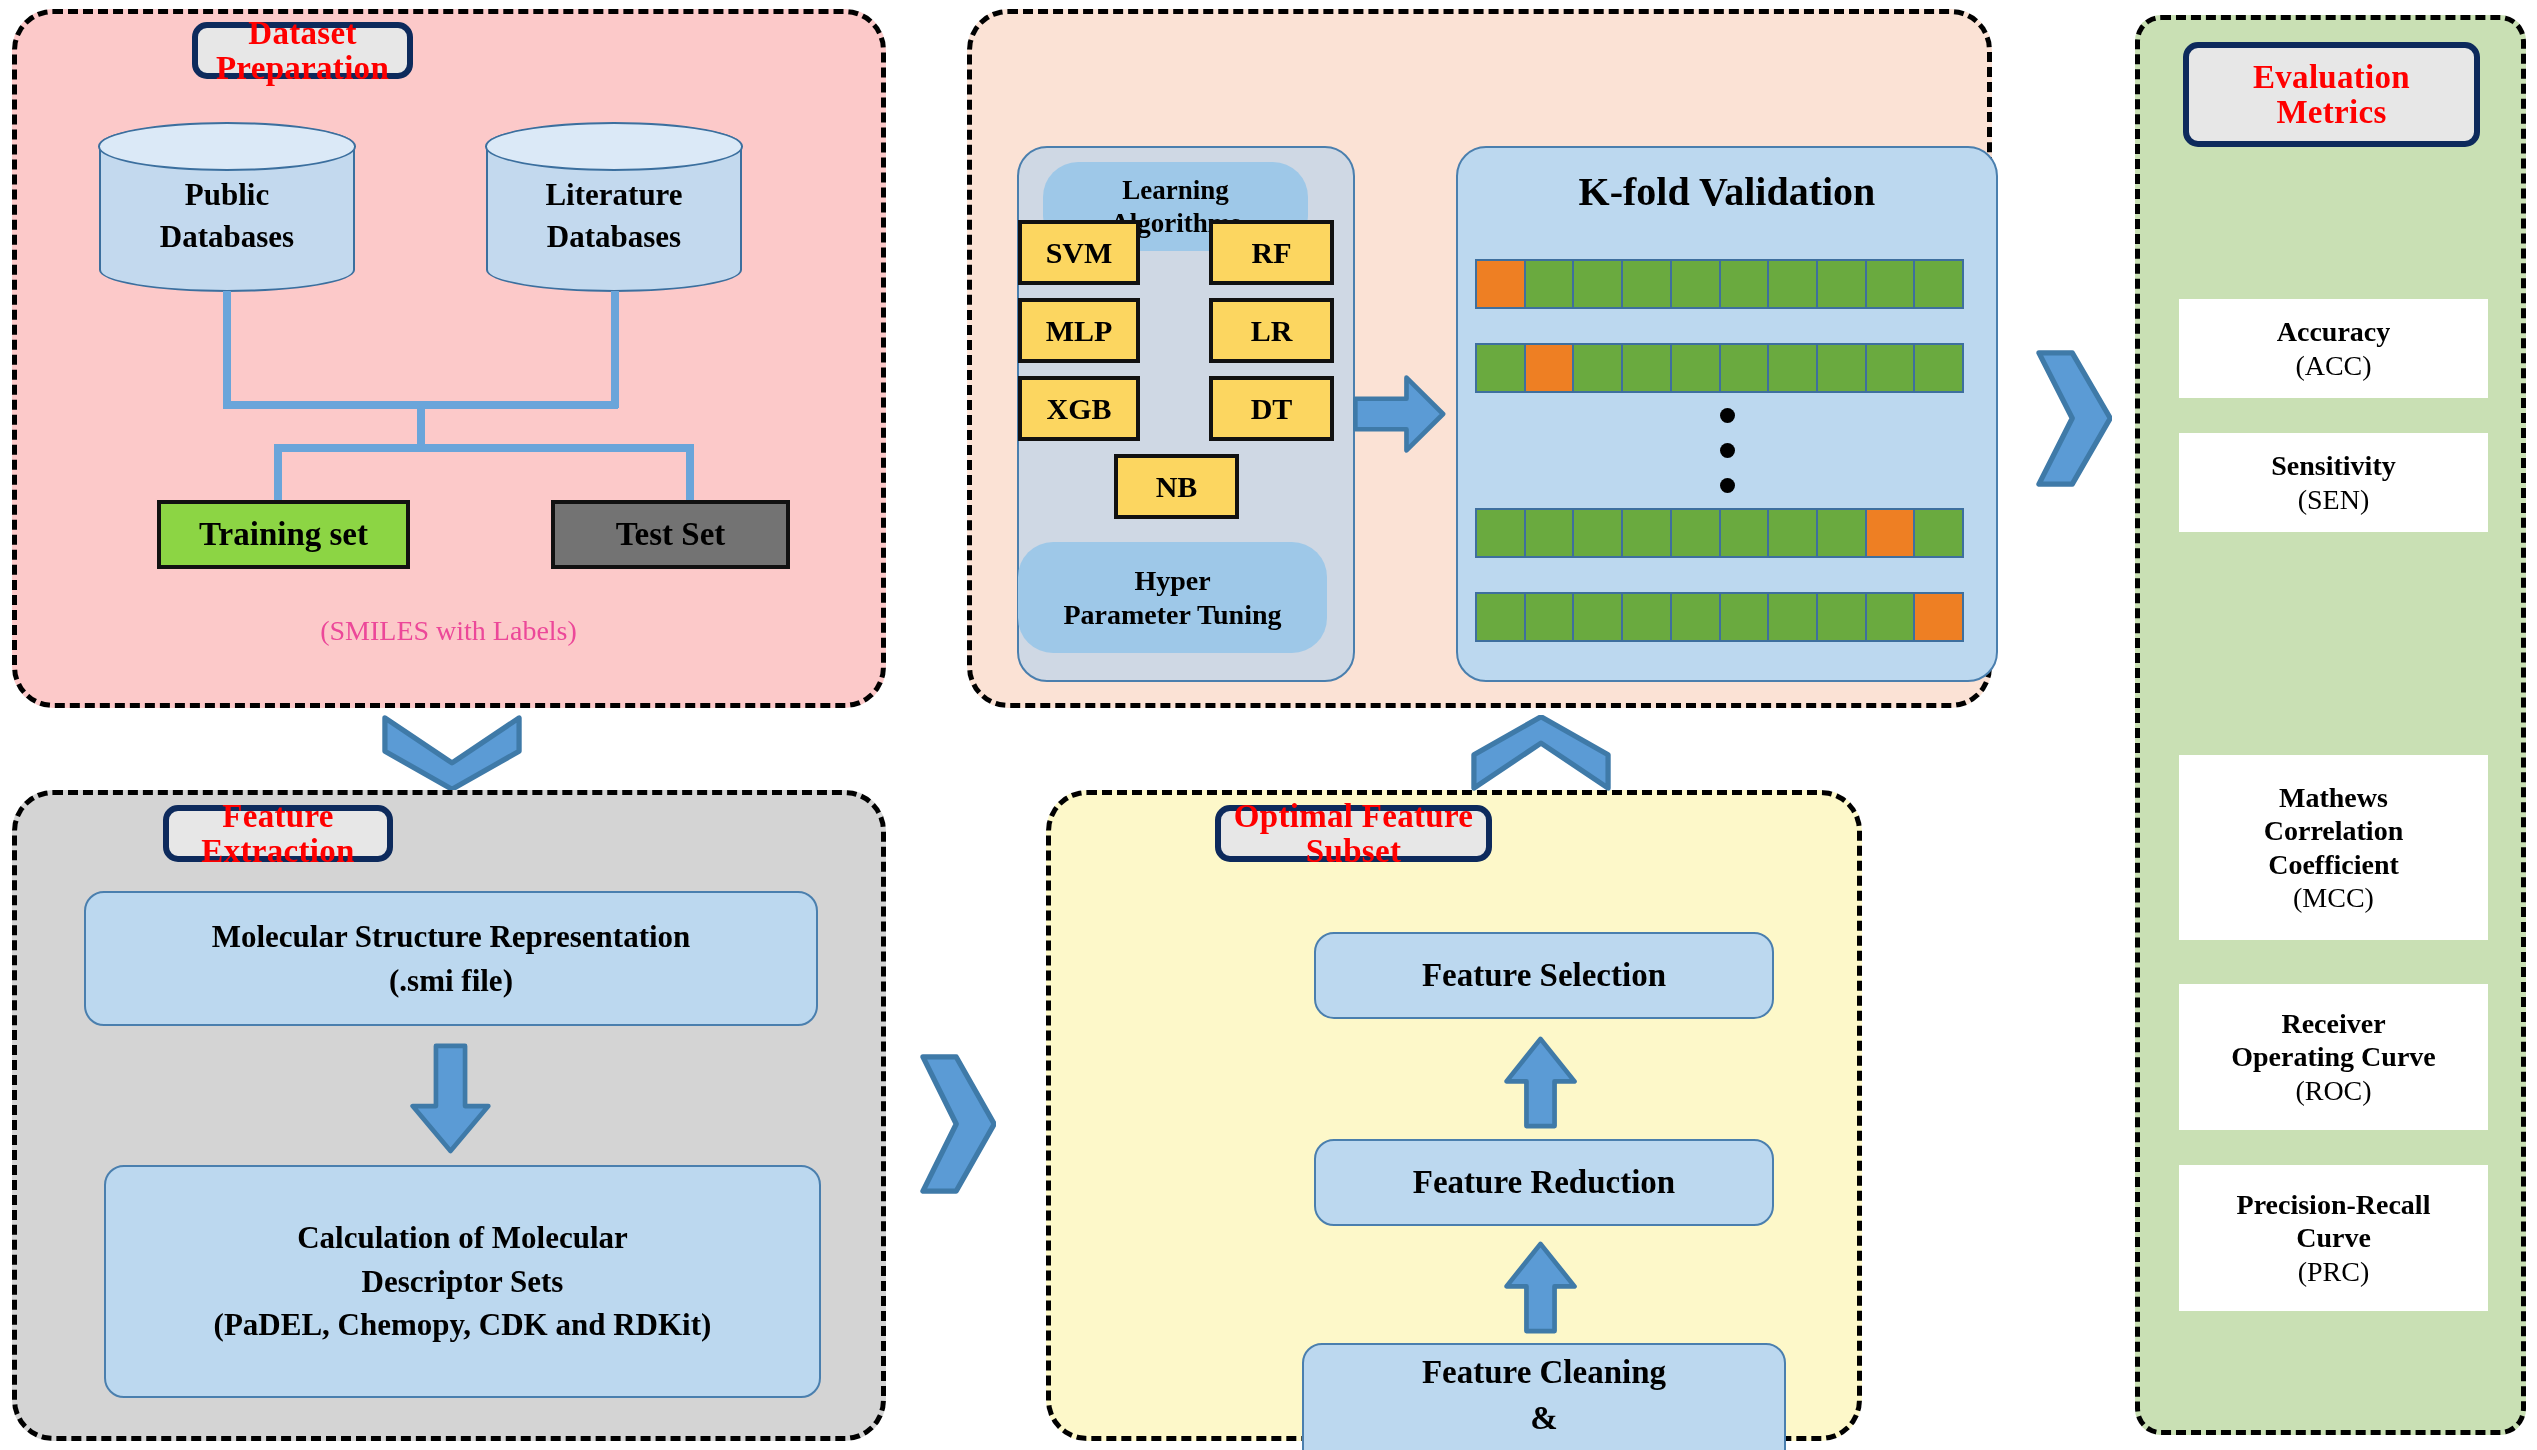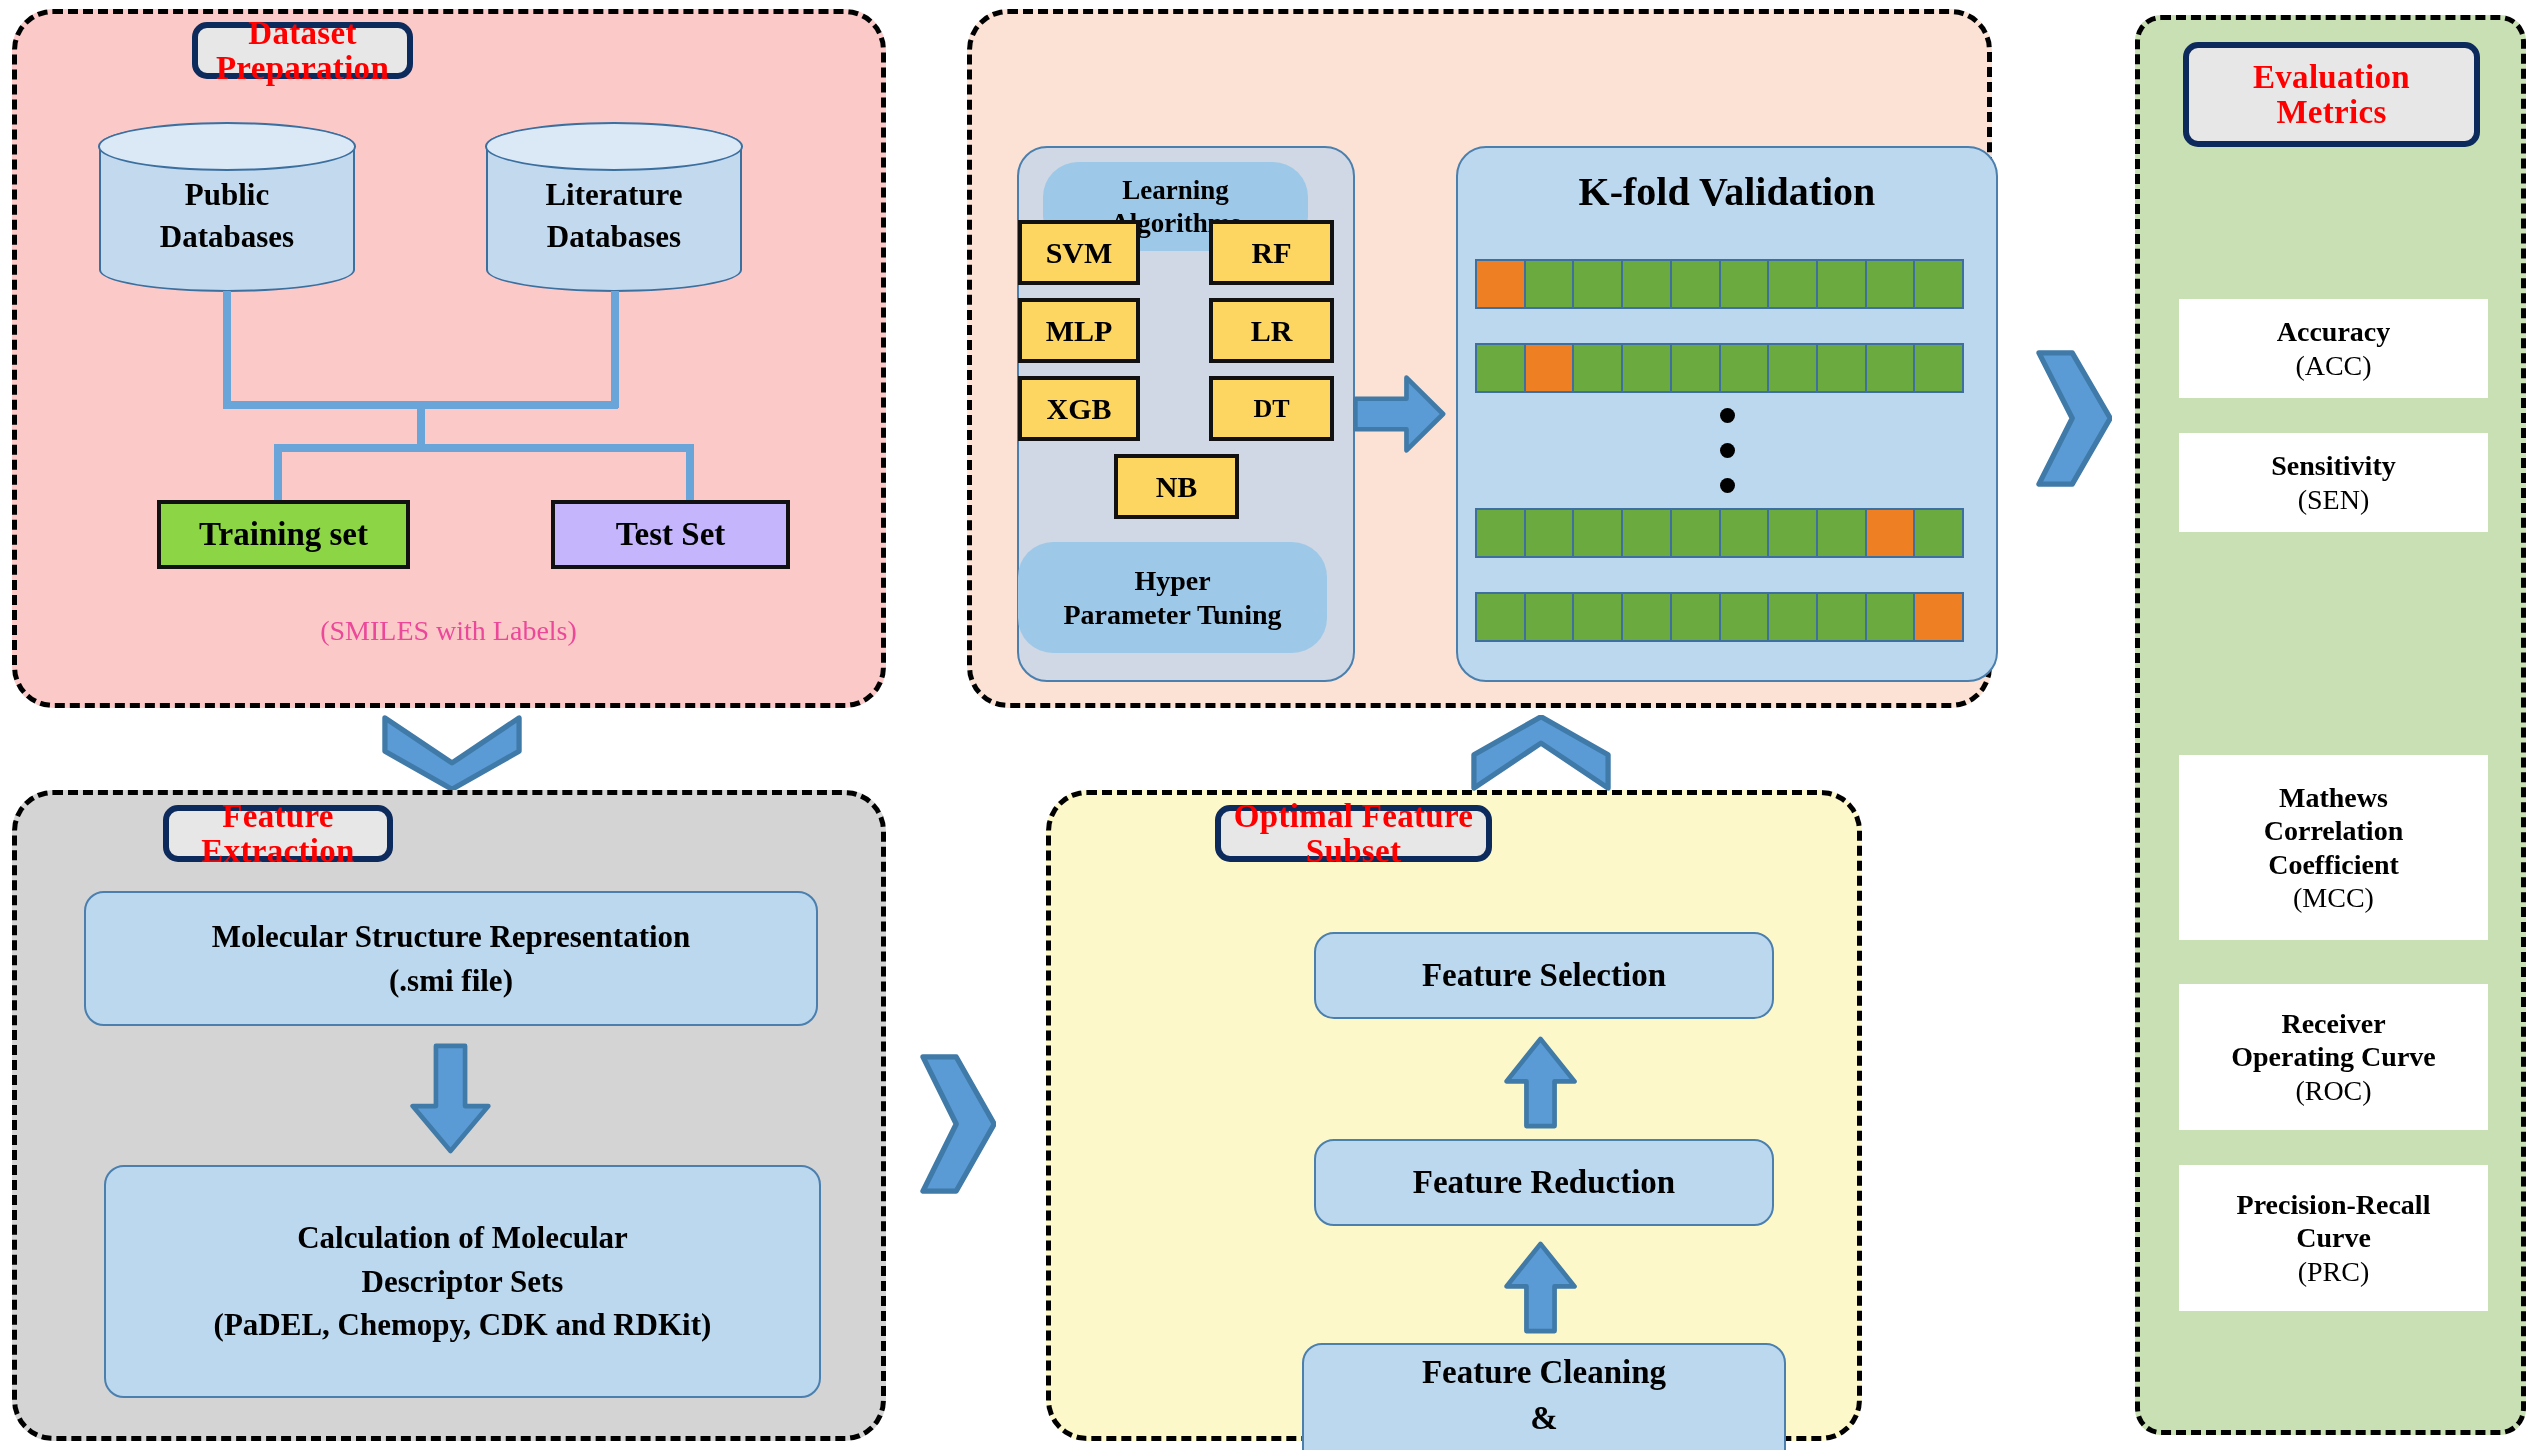--- a/index.html
+++ b/index.html
@@ -84,21 +84,21 @@
     position: absolute;
     border: 4.7px solid #111111;
     display: flex;
     align-items: center;
     justify-content: center;
     font-weight: bold;
     color: #000;
     text-align: center;
   }
   .setbox-green  { background: #8cd544; }
-  .setbox-orange { background: #c4b5fd; text-align: center; }
+  .setbox-orange { background: #737373; text-align: center; }
 
   
   .note {
     position: absolute;
     text-align: center;
     color: #ec4899;
     font-weight: normal;
   }
 
   
@@ -319,21 +319,21 @@
     </span>
   </div>
 
   <div class="algo" style="left:1018px; top:220px; width:122px; height:65px; font-size:30px; top:220px;">SVM</div>
   <div class="algo" style="left:1209px; top:220px; width:125px; height:65px; font-size:30px;">RF</div>
 
   <div class="algo" style="left:1018px; top:298px; width:122px; height:65px; font-size:30px;">MLP</div>
   <div class="algo" style="left:1209px; top:298px; width:125px; height:65px; font-size:30px;">LR</div>
 
   <div class="algo" style="left:1018px; top:376px; width:122px; height:65px; font-size:30px;">XGB</div>
-  <div class="algo" style="left:1209px; top:376px; width:125px; height:65px; font-size:26px;">DT</div>
+  <div class="algo" style="left:1209px; top:376px; width:125px; height:65px; font-size:30px;">DT</div>
 
   <div class="algo" style="left:1114px; top:454px; width:125px; height:65px; font-size:30px;">NB</div>
 
   <div class="pill" style="left:1018px; top:542px; width:309px; height:111px; font-size:28px;">
     <span>
       <span>Hyper</span><br>
       <span>Parameter Tuning</span>
     </span>
   </div>
 

